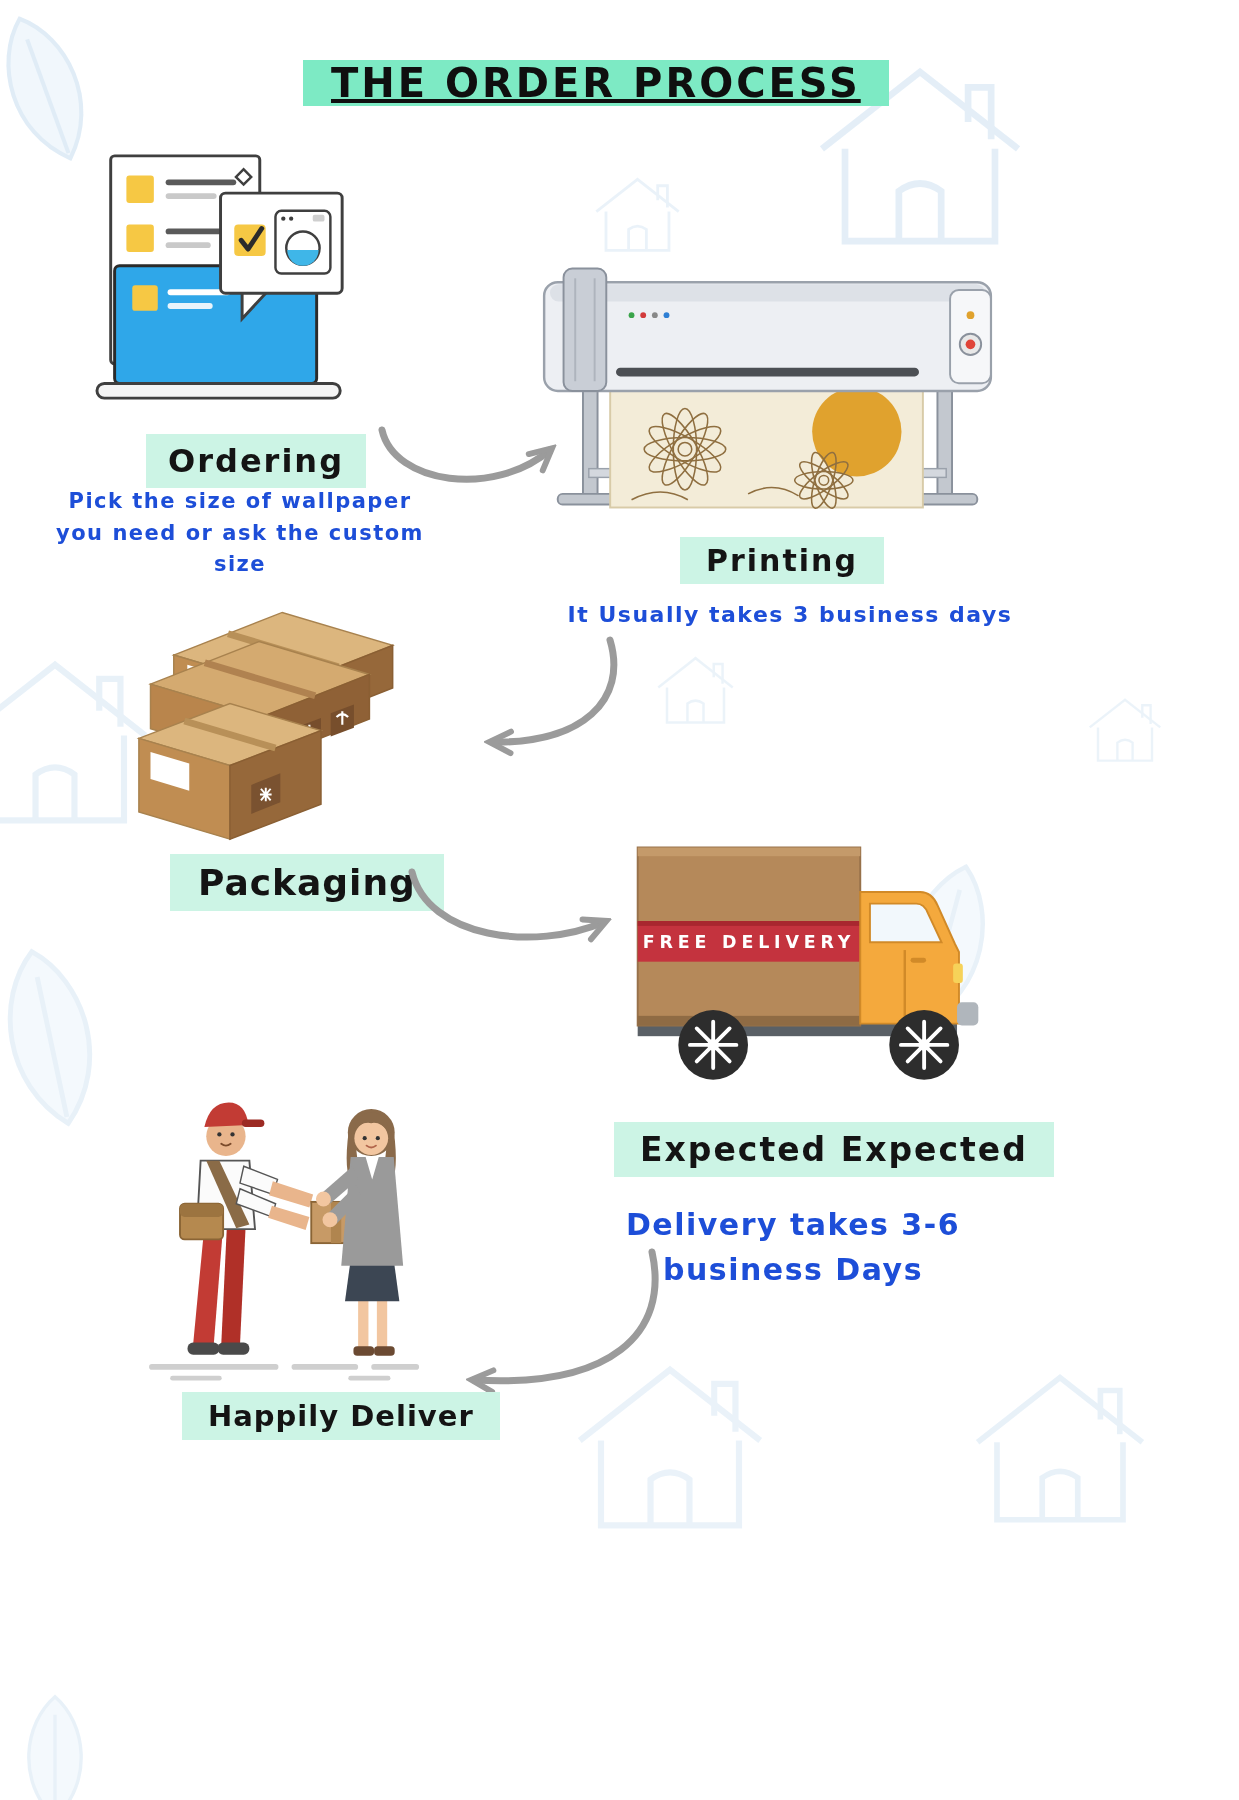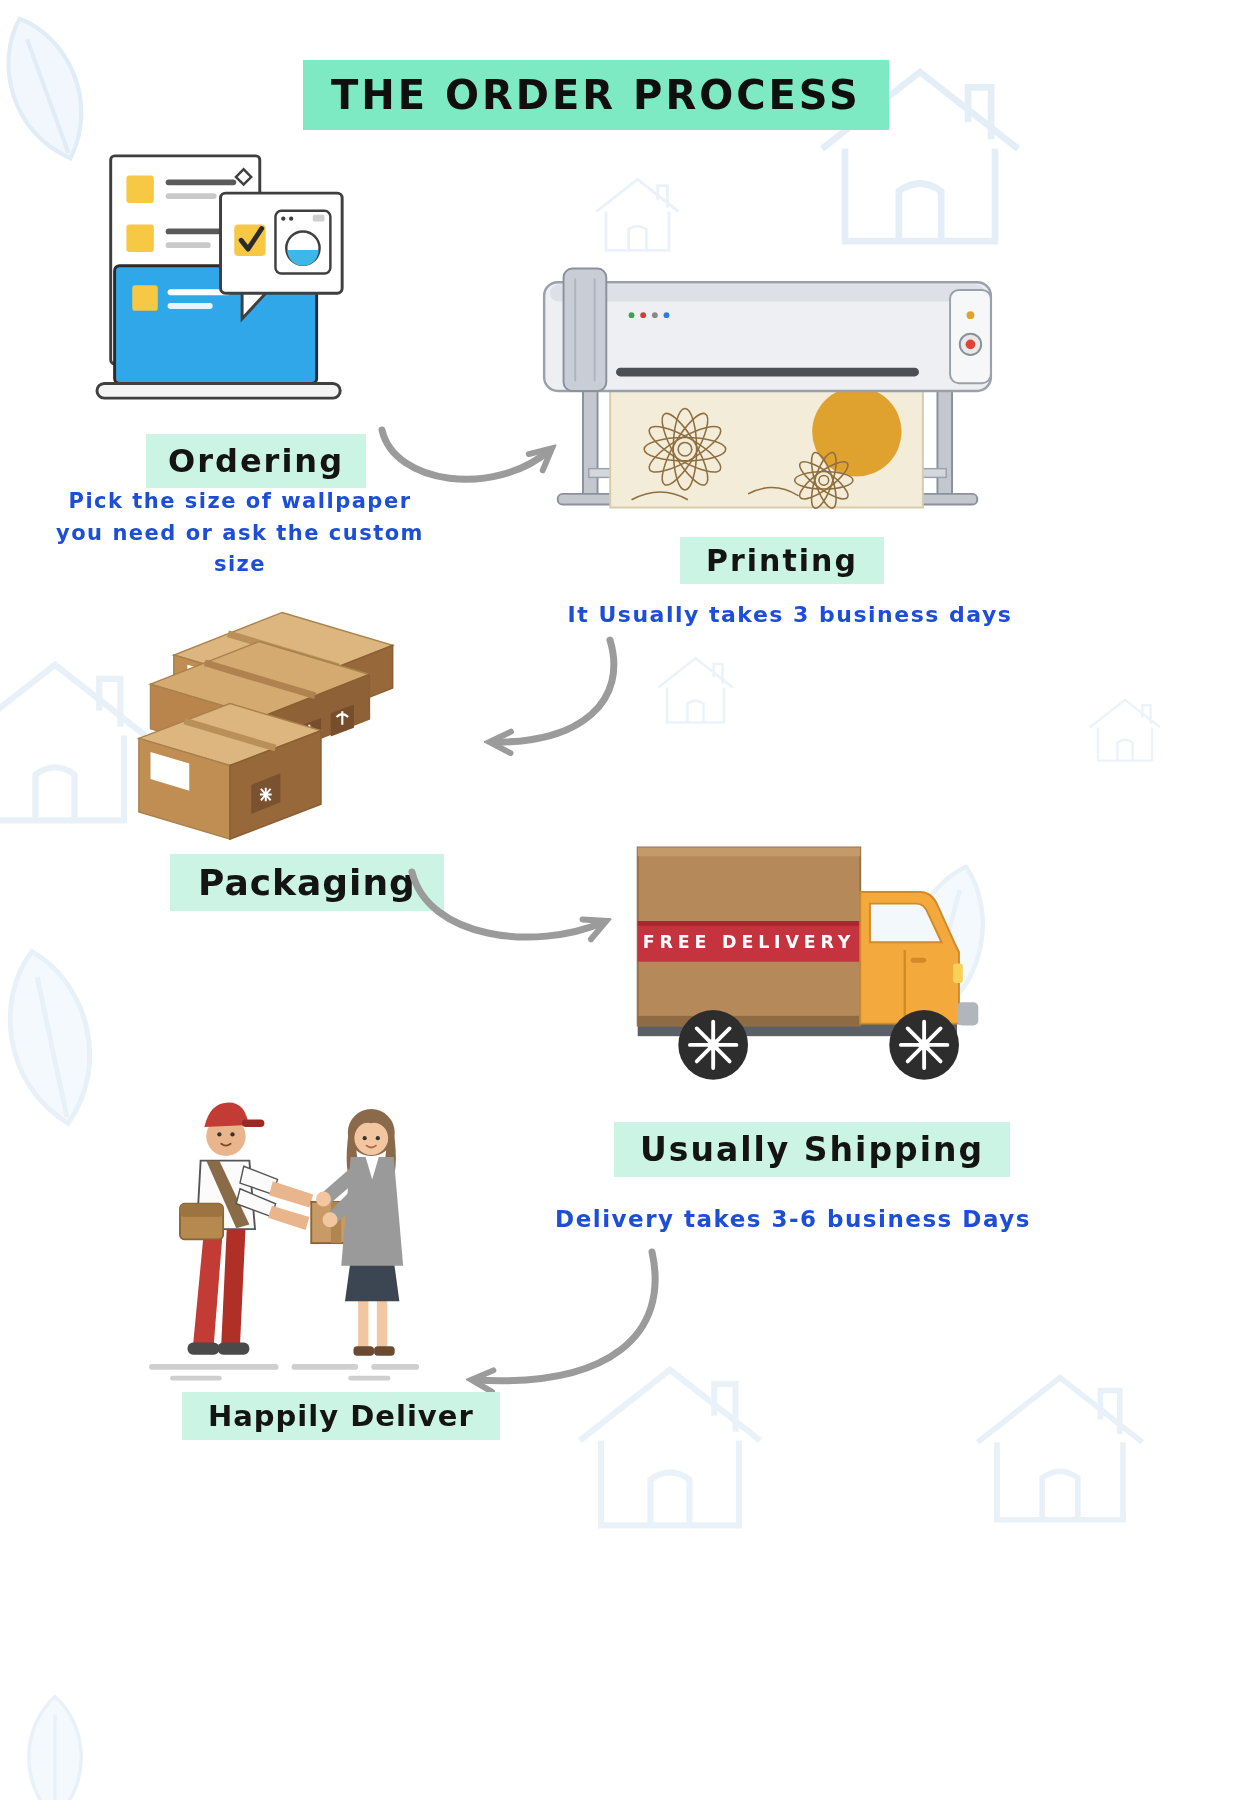--- a/index.html
+++ b/index.html
@@ -6,41 +6,41 @@
   .page{
     position:relative;width:1239px;height:1800px;margin:0 auto;
     background:#ffffff;overflow:hidden;
     font-family:"DejaVu Sans",sans-serif;color:#1d1d1d;
   }
   .wm{position:absolute;pointer-events:none;}
   .title{
     position:absolute;left:303px;top:60px;margin:0;
     background:var(--title-bg,#7deac4);color:#0f0f0f;
     font-size:40px;font-weight:800;letter-spacing:3px;
-    padding:12px 28px;white-space:nowrap;
+    padding:0 28px;white-space:nowrap;text-decoration:underline;
   }
   .illus{position:absolute;}
   .illus svg{display:block;width:100%;height:auto;}
   .step-label{
     position:absolute;background:var(--label-bg,#ccf4e5);color:#141414;
     font-weight:700;text-align:center;white-space:nowrap;
   }
   .lbl-ordering{left:146px;top:434px;font-size:32px;padding:8px 22px;letter-spacing:2px;}
   .lbl-printing{left:680px;top:537px;font-size:30px;padding:6px 26px;letter-spacing:2px;}
   .lbl-packaging{left:170px;top:854px;font-size:36px;padding:8px 28px;letter-spacing:1px;}
   .lbl-shipping{left:614px;top:1122px;font-size:33px;padding:8px 26px;letter-spacing:2px;}
   .lbl-deliver{left:146px;top:1392px;font-size:29px;padding:7px 26px;letter-spacing:1px;margin-left:36px;}
   .step-desc{
     position:absolute;color:#1d4ed8;font-weight:700;text-align:center;
     white-space:pre-line;letter-spacing:1.5px;line-height:1.5;
   }
   .desc-ordering{left:35px;top:486px;width:410px;font-size:21px;}
   .desc-printing{left:555px;top:598px;width:470px;font-size:22px;}
   .desc-packaging{left:48px;top:922px;width:410px;font-size:24px;line-height:1.55;}
-  .desc-shipping{left:548px;top:1202px;width:490px;font-size:23px;}
+  .desc-shipping{left:548px;top:1202px;width:490px;font-size:30px;}
   .desc-deliver{left:120px;top:1446px;width:360px;font-size:30px;letter-spacing:1px;}
   .arrow{position:absolute;}
   .arrow1{left:372px;top:412px;width:190px;height:95px;}
   .arrow2{left:478px;top:632px;width:150px;height:140px;}
   .arrow3{left:398px;top:852px;width:220px;height:110px;}
   .arrow4{left:458px;top:1242px;width:215px;height:165px;}
   .illus-ordering{left:95px;top:150px;width:255px;}
   .illus-printer{left:515px;top:255px;width:505px;}
   .illus-boxes{left:135px;top:595px;width:310px;}
   .illus-truck{left:628px;top:832px;width:360px;}
@@ -306,21 +306,21 @@
         <g stroke="#ffffff" stroke-width="4" stroke-linecap="round">
           <line x1="306" y1="196" x2="306" y2="244"></line>
             <line x1="282" y1="220" x2="330" y2="220"></line>
           <line x1="289" y1="203" x2="323" y2="237"></line>
             <line x1="323" y1="203" x2="289" y2="237"></line>
         </g>
         <circle cx="306" cy="220" r="6" fill="#ffffff"></circle>
       </g>
     </svg>
   </div>
-  <div class="step-label lbl-shipping">Usually Shipping</div>
+  <div class="step-label lbl-shipping">Expected Expected</div>
   <div class="step-desc desc-shipping">Delivery takes 3-6 business Days</div>
 
   <svg class="arrow arrow4" viewBox="0 0 215 165">
     <defs>
         <marker id="ah4" viewBox="0 0 12 12" refX="9" refY="6" markerWidth="4.6" markerHeight="4.6" orient="auto">
           <path d="M2,2 L10,6 L2,10" fill="none" stroke="#9b9b9b" stroke-width="2.2" stroke-linecap="round"></path>
         </marker>
       </defs>
     <path d="M194,10 C212,92 152,146 16,138" fill="none" stroke="#9b9b9b" stroke-width="7" stroke-linecap="round" marker-end="url(#ah4)"></path>
   </svg>

